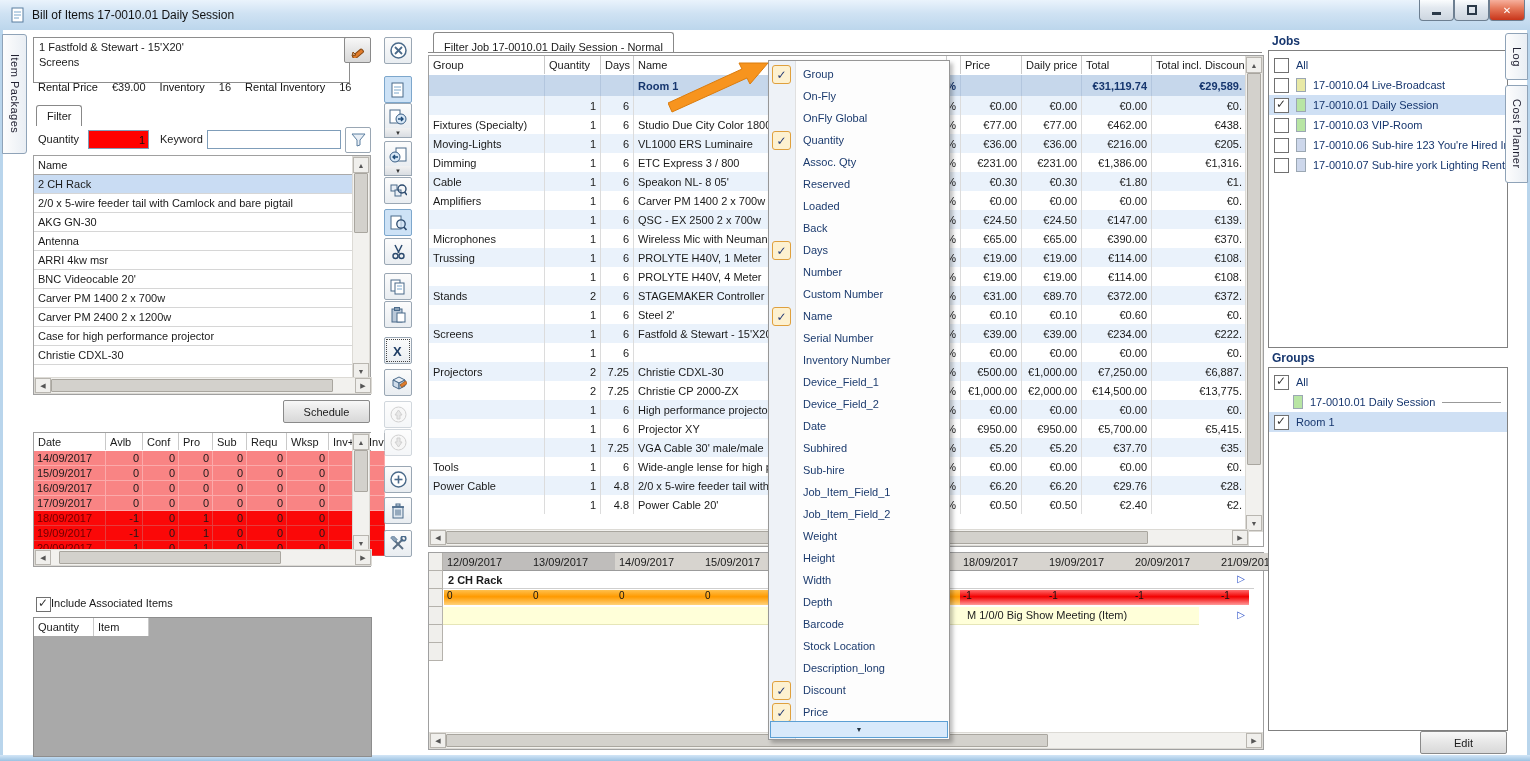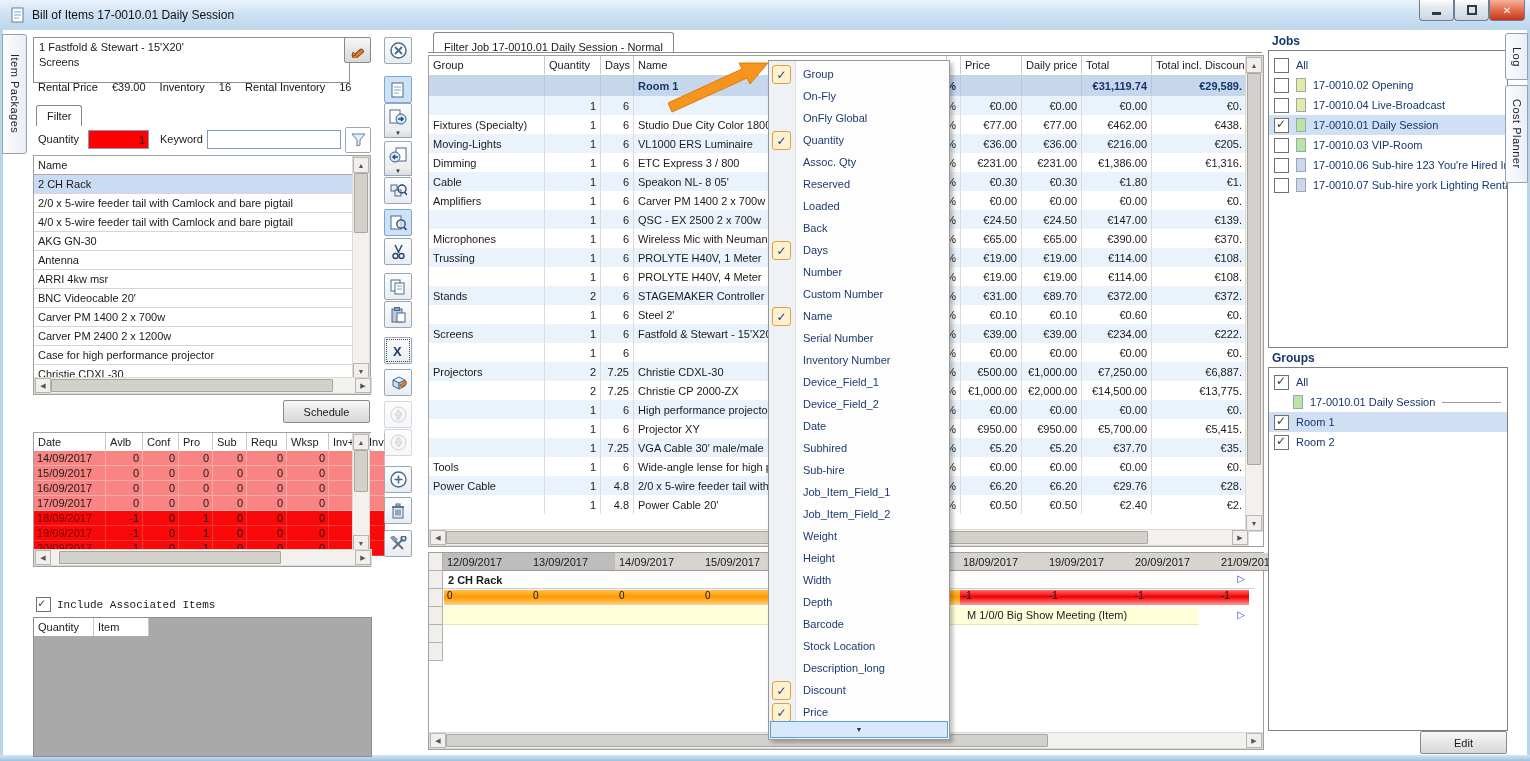--- a/index.html
+++ b/index.html
@@ -158,21 +158,20 @@
           <polygon points="1,1 14,1 9,7 9,12 6,13 6,7" fill="#e8eef5" stroke="#5b7ea0"></polygon>
         </svg>
       </span>
   </div>
 
   <div class="panelbox" style="left:33px;top:155px;width:336px;height:238px;border-color:#a0a0a0;">
     <div class="list-header" style="height:18px;width:318px;">Name</div>
     <div id="item-list-body" style="position:absolute;left:0;top:19px;width:318px;">
         <div class="li-row sel" style="height: 18px;">2 CH Rack</div>
         <div class="li-row" style="height: 18px;">2/0 x 5-wire feeder tail with Camlock and bare pigtail</div>
-        <div class="li-row" style="height: 18px;">4/0 x 5-wire feeder tail with Camlock and bare pigtail</div>
         <div class="li-row" style="height: 18px;">AKG GN-30</div>
         <div class="li-row" style="height: 18px;">Antenna</div>
         <div class="li-row" style="height: 18px;">ARRI 4kw msr</div>
         <div class="li-row" style="height: 18px;">BNC Videocable 20'</div>
         <div class="li-row" style="height: 18px;">Carver PM 1400 2 x 700w</div>
         <div class="li-row" style="height: 18px;">Carver PM 2400  2 x 1200w</div>
         <div class="li-row" style="height: 18px;">Case for high performance projector</div>
         <div class="li-row" style="height: 18px;">Christie CDXL-30</div>
       </div>
 
@@ -287,21 +286,21 @@
       <div class="sbthumb" style="left:1px;top:16px;width:12px;height:40px;"></div>
       <div class="sbbtn" style="left:0;bottom:0;width:14px;height:14px;">▼</div>
     </div>
     <div class="sbtrack" style="left:0;bottom:0;width:336px;height:15px;">
       <div class="sbbtn" style="left:0;top:0;width:14px;height:13px;">◀</div>
       <div class="sbthumb" style="left:24px;top:1px;width:220px;height:11px;"></div>
       <div class="sbbtn" style="right:0;top:0;width:14px;height:13px;">▶</div>
     </div>
   </div>
 
-  <div class="abs" style="left:36px;top:597px;display:flex;gap:6px;align-items:center;font-family:Liberation Mono, monospace;">
+  <div class="abs" style="left:36px;top:597px;display:flex;">
     <span class="cb on"></span>
     <span>Include Associated Items</span>
   </div>
   <div class="panelbox" style="left:33px;top:617px;width:337px;height:138px;background:#a9a9a9;border-color:#8d8d8d;">
     <div class="grid-row hdr" style="position:absolute;left:0;top:0;height:18px;grid-template-columns:60px 55px;">
       <div class="cell">Quantity</div>
       <div class="cell">Item</div>
     </div>
   </div>
 
@@ -796,25 +795,20 @@
   <span class="abs titlehdr" style="left:1272px;top:34px;">Jobs</span>
   <div class="panelbox" style="left:1268px;top:50px;width:238px;height:296px;border-color:#808080;">
     <div id="jobs-body" style="padding-top:4px;">
         <div class="lrow" style="height: 20px;">
           <span class="cb"></span>
           <span>All</span>
         </div>
         <div class="lrow" style="height: 20px;">
           <span class="cb"></span>
           <span class="chip" style="background: rgb(232, 233, 166);"></span>
-          <span>17-0010.02 Opening</span>
-        </div>
-        <div class="lrow" style="height: 20px;">
-          <span class="cb"></span>
-          <span class="chip" style="background: rgb(232, 233, 166);"></span>
           <span>17-0010.04 Live-Broadcast</span>
         </div>
         <div class="lrow sel" style="height: 20px;">
           <span class="cb on"></span>
           <span class="chip" style="background: rgb(184, 229, 164);"></span>
           <span>17-0010.01 Daily Session</span>
         </div>
         <div class="lrow" style="height: 20px;">
           <span class="cb"></span>
           <span class="chip" style="background: rgb(184, 229, 164);"></span>
@@ -843,24 +837,20 @@
         <div class="lrow" style="height: 20px;">
           <span style="width: 12px; flex: 0 0 auto;"></span>
           <span class="chip" style="background: rgb(184, 229, 164);"></span>
           <span>17-0010.01 Daily Session</span>
           <span style="flex: 1 1 0%; height: 1px; background: rgb(153, 153, 153); margin-right: 6px;"></span>
         </div>
         <div class="lrow sel" style="height: 20px;">
           <span class="cb on"></span>
           <span>Room 1</span>
         </div>
-        <div class="lrow" style="height: 20px;">
-          <span class="cb on"></span>
-          <span>Room 2</span>
-        </div>
       </div>
   </div>
 
   <div class="btn" style="left:1420px;top:731px;width:85px;height:21px;">Edit</div>
 
   <div class="vtab right" style="right:2px;top:33px;width:21px;height:45px;">
       <span>Log</span>
     </div>
   <div class="vtab right" style="right:2px;top:85px;width:21px;height:96px;">
       <span>Cost Planner</span>

